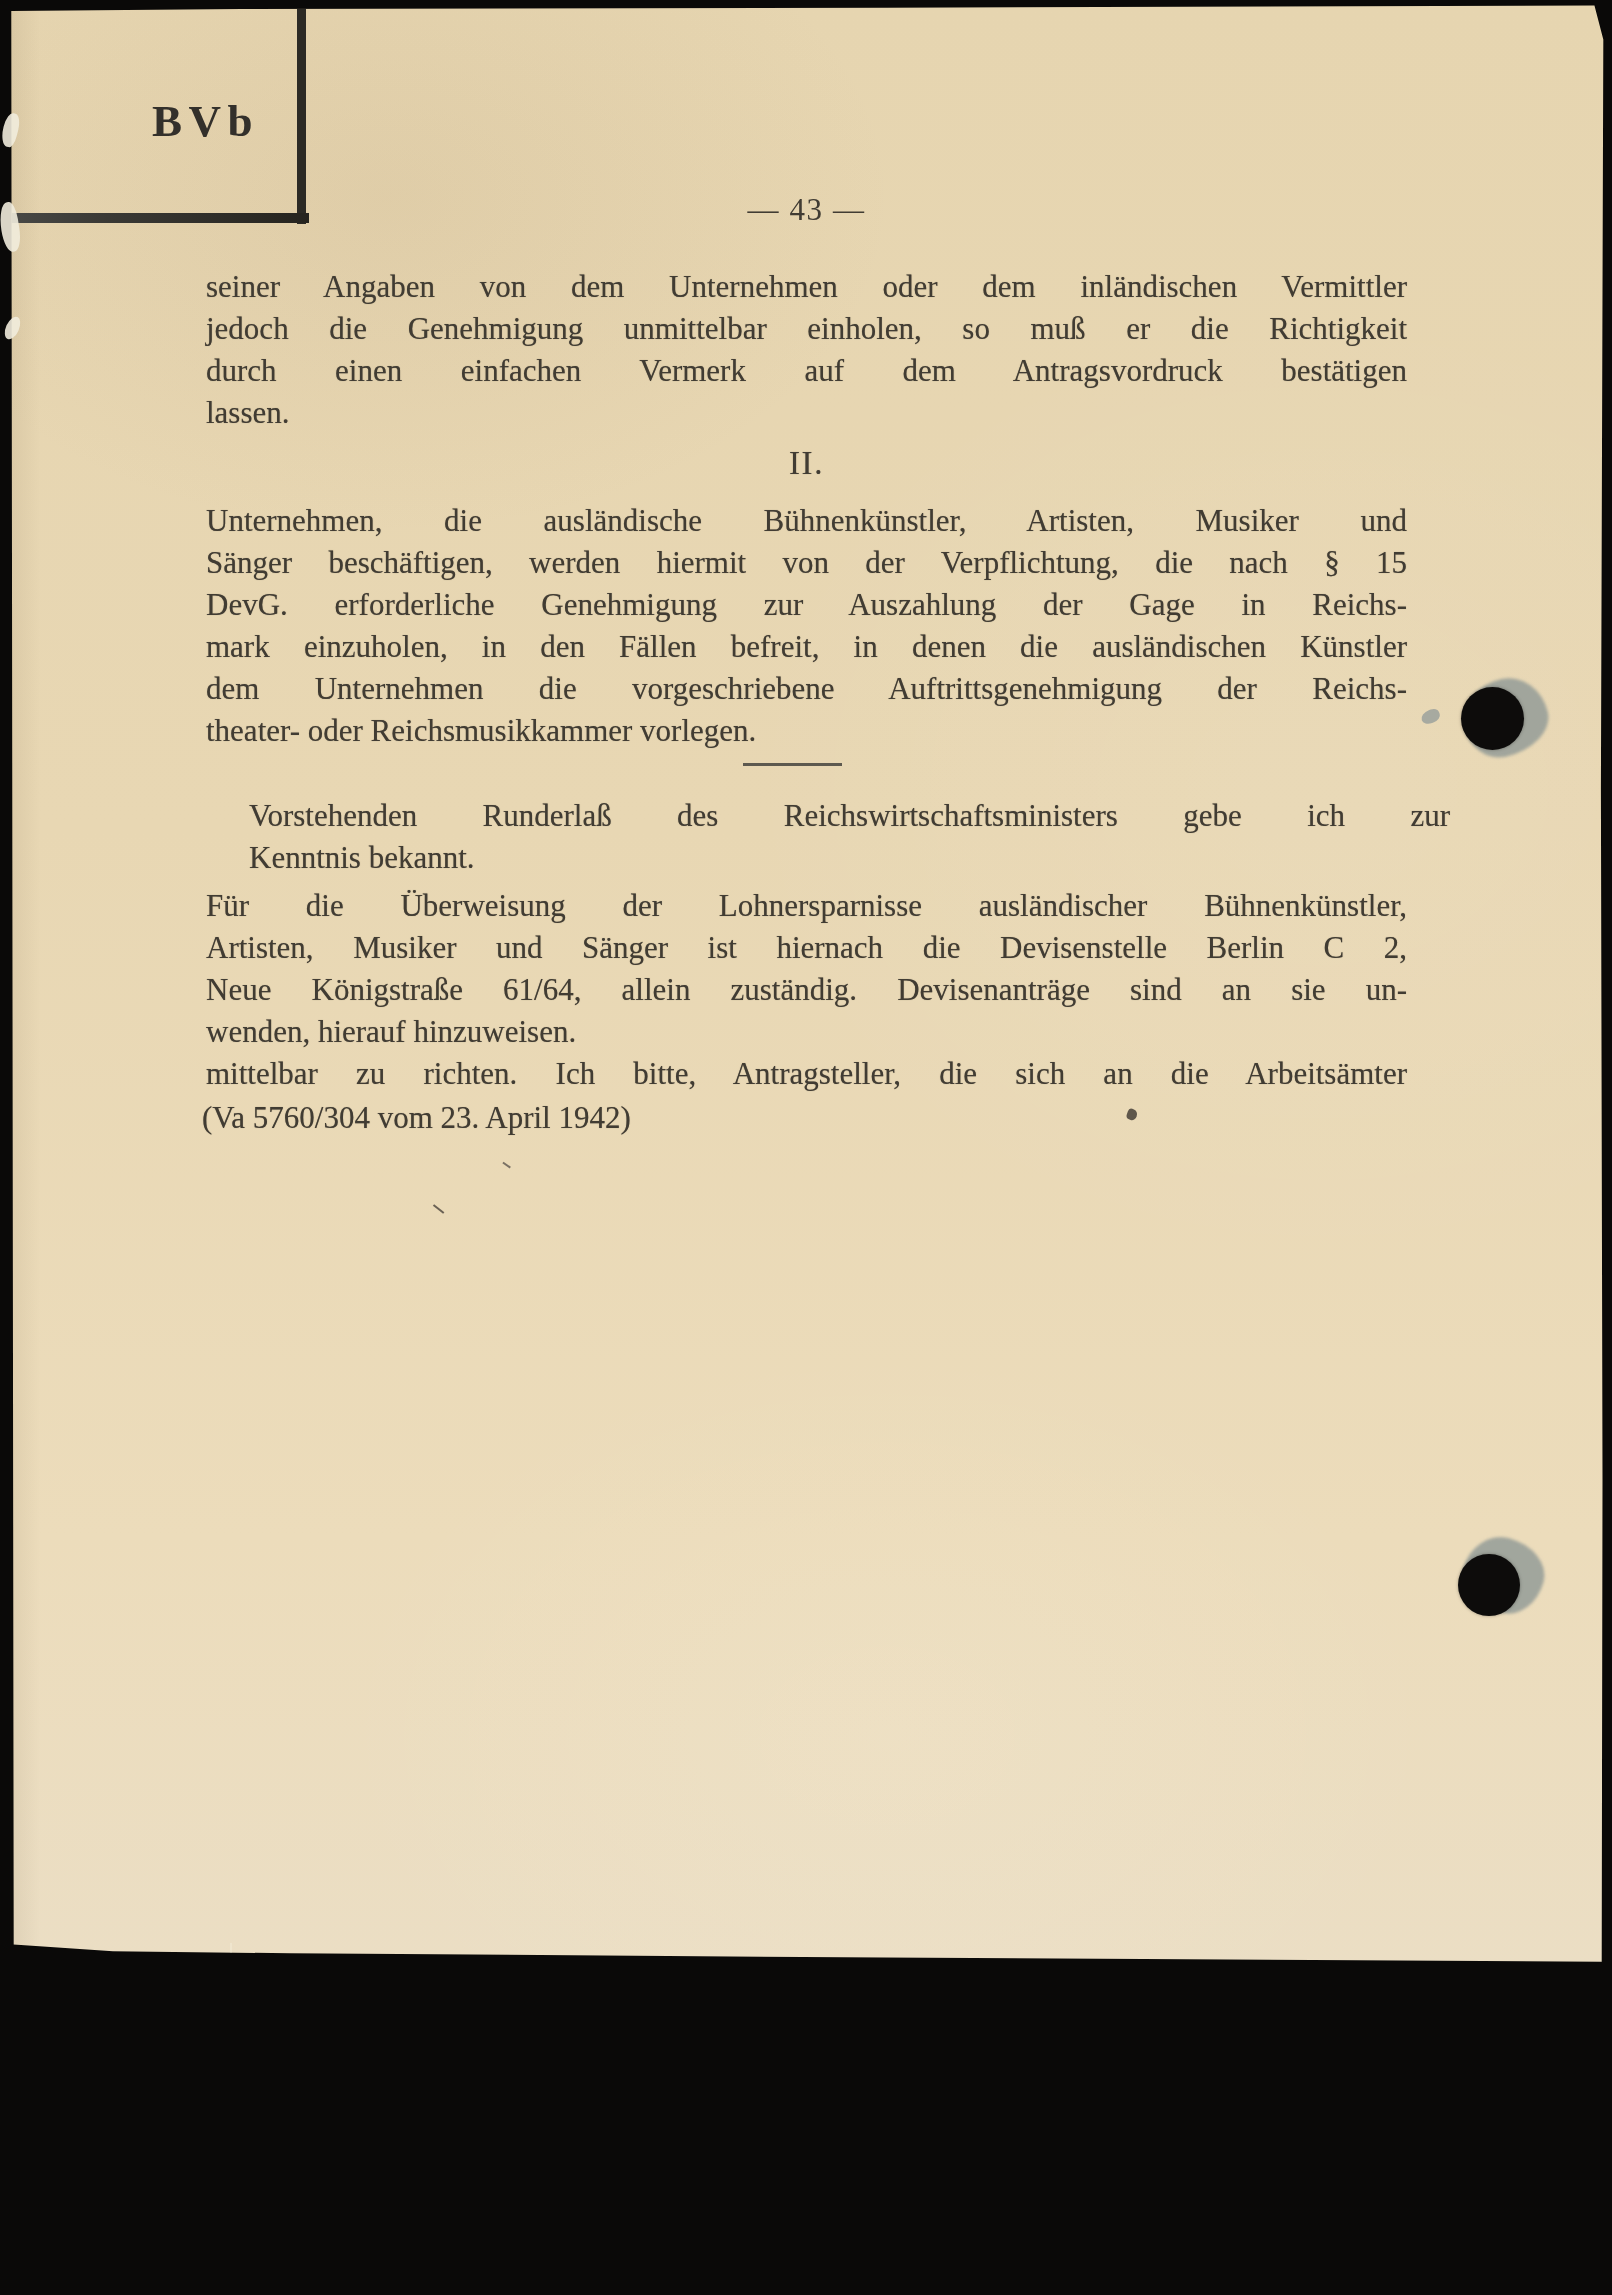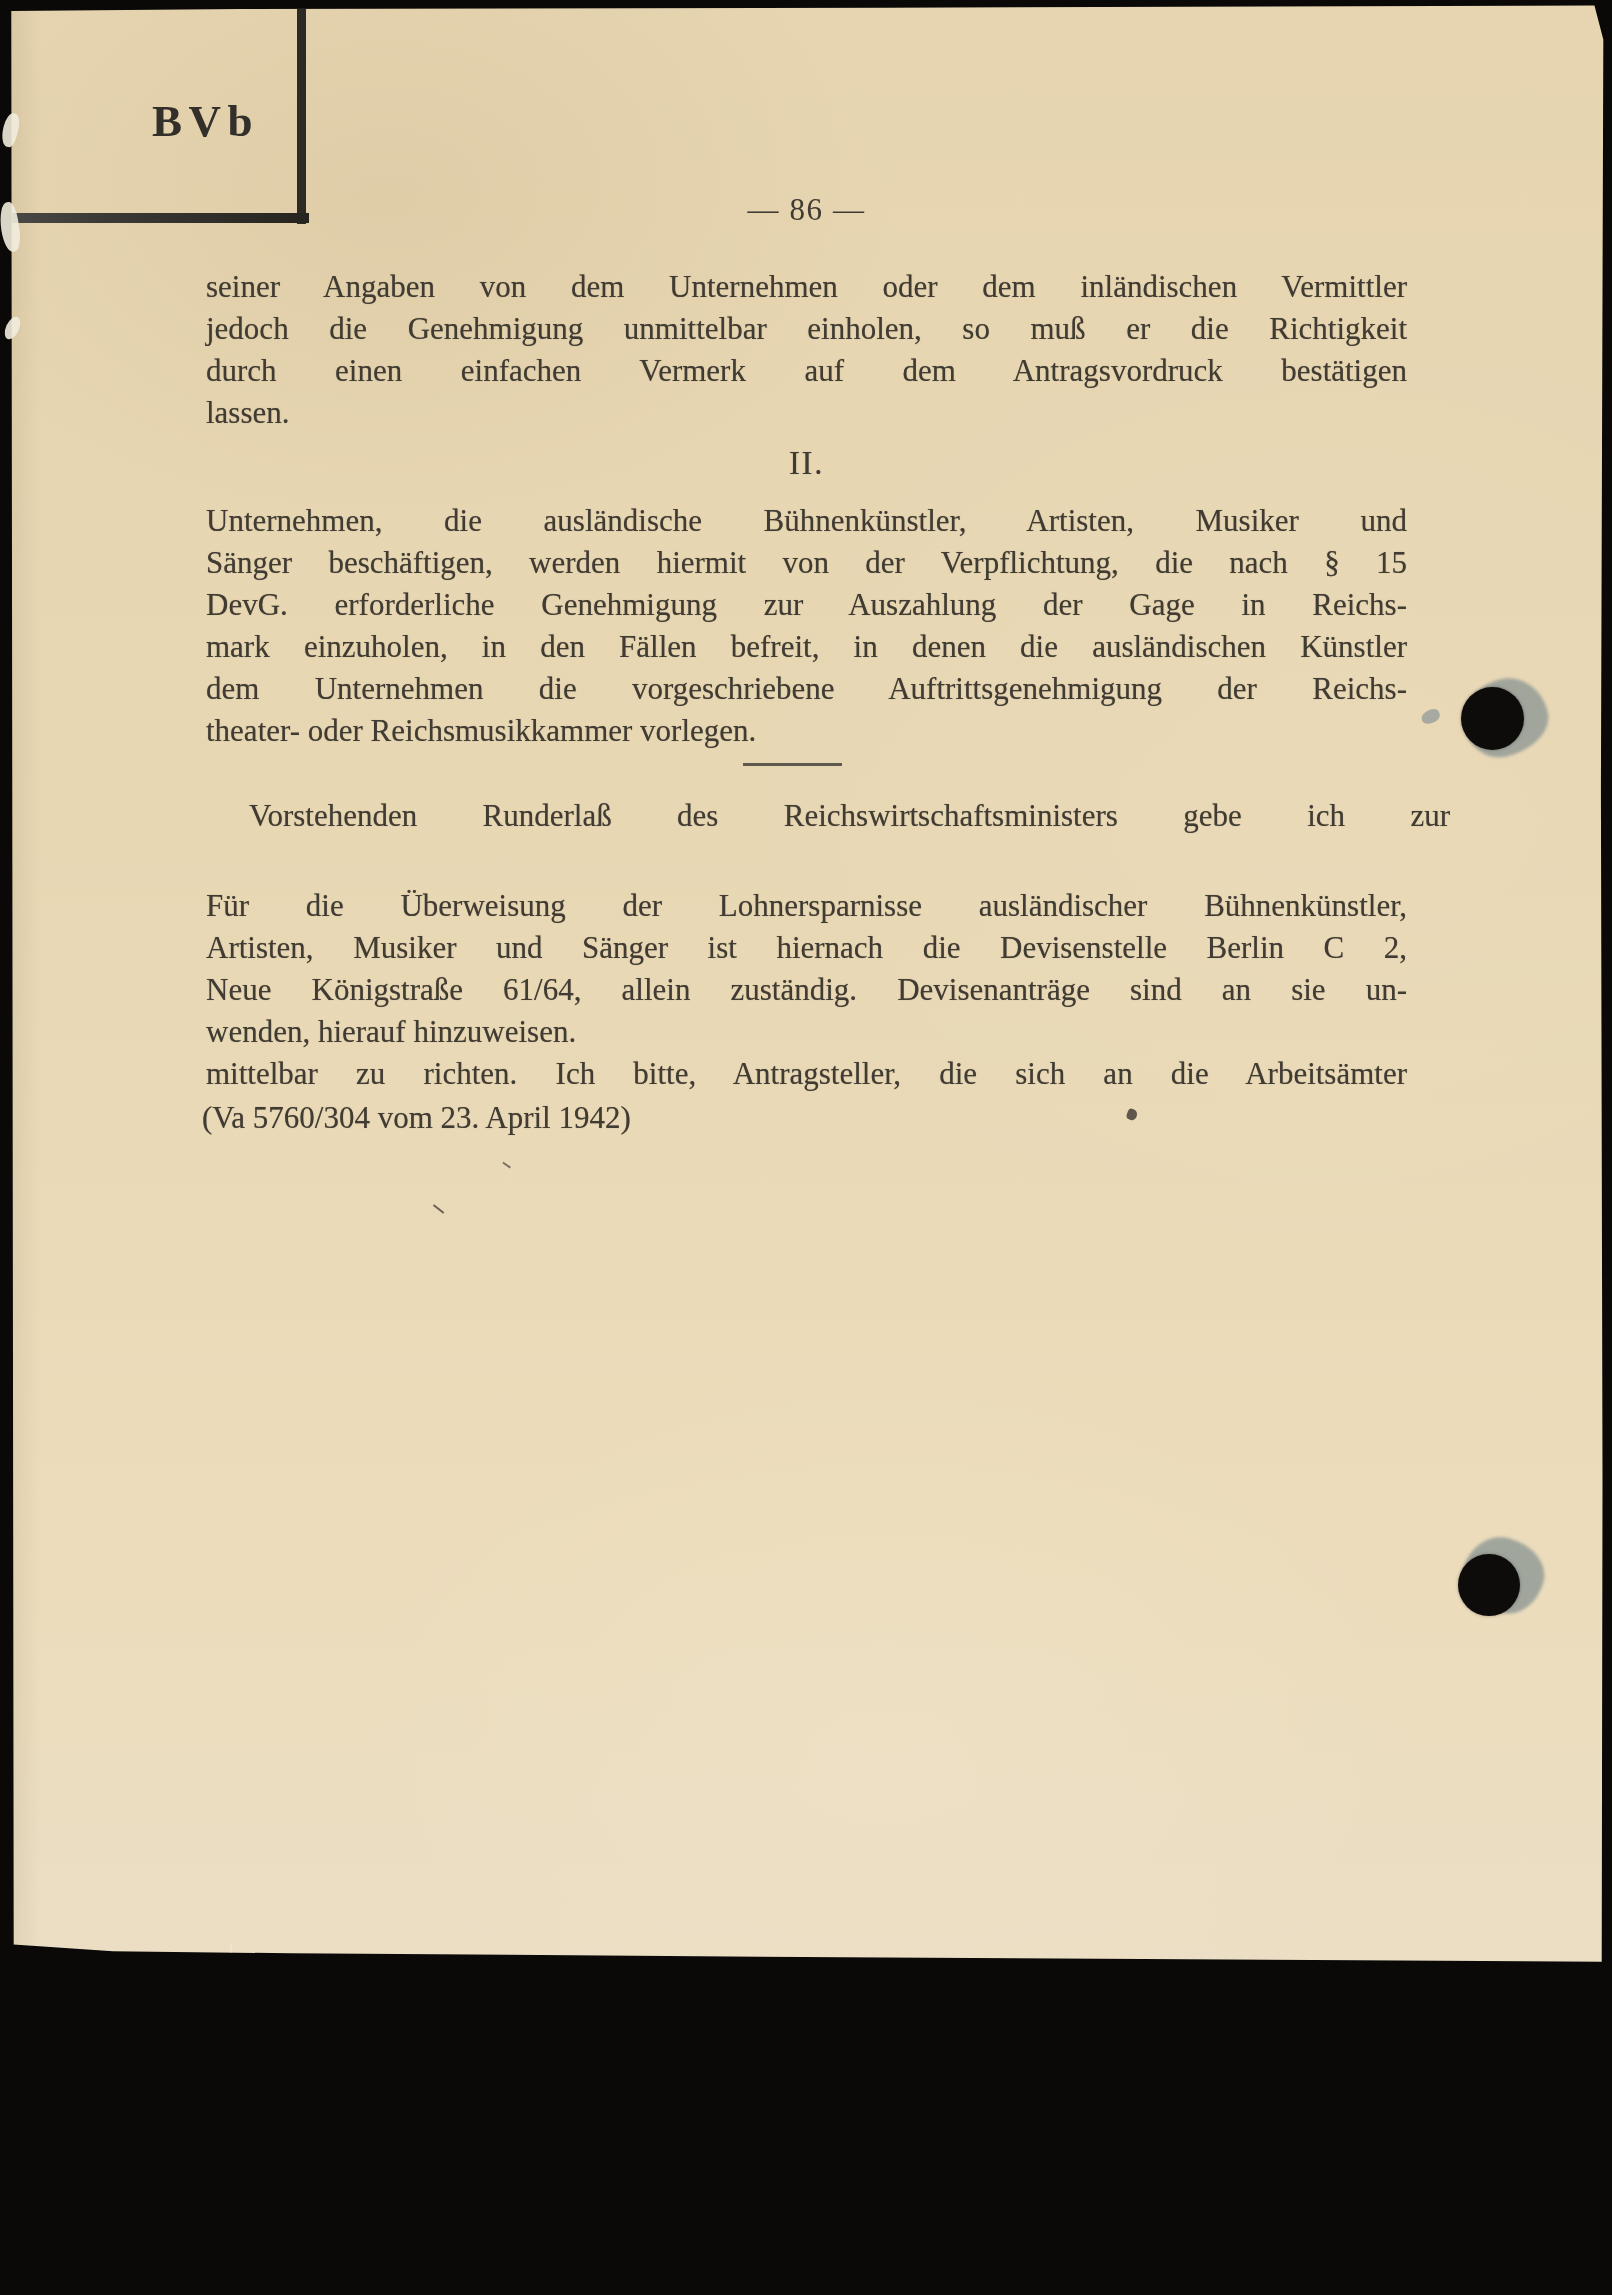--- a/index.html
+++ b/index.html
@@ -77,21 +77,21 @@
 </head>
 <body>
 
 <div class="page">
   <div class="paper">
 
     <div class="frame-v"></div>
     <div class="frame-h"></div>
     <div class="section-label">BVb</div>
 
-    <div class="page-number">— 86 —</div>
+    <div class="page-number">— 43 —</div>
 
     <div class="para p1">
       <div class="tline">seiner Angaben von dem Unternehmen oder dem inländischen Vermittler</div>
       <div class="tline">jedoch die Genehmigung unmittelbar einholen, so muß er die Richtigkeit</div>
       <div class="tline">durch einen einfachen Vermerk auf dem Antragsvordruck bestätigen</div>
       <div class="tline last">lassen.</div>
     </div>
 
     <div class="heading">II.</div>
 
@@ -101,20 +101,21 @@
       <div class="tline">DevG. erforderliche Genehmigung zur Auszahlung der Gage in Reichs-</div>
       <div class="tline">mark einzuholen, in den Fällen befreit, in denen die ausländischen Künstler</div>
       <div class="tline">dem Unternehmen die vorgeschriebene Auftrittsgenehmigung der Reichs-</div>
       <div class="tline last">theater- oder Reichsmusikkammer vorlegen.</div>
     </div>
 
     <div class="divider"></div>
 
     <div class="para p3">
       <div class="tline">Vorstehenden Runderlaß des Reichswirtschaftsministers gebe ich zur</div>
+      <div class="tline last">Kenntnis bekannt.</div>
     </div>
 
     <div class="para p4">
       <div class="tline">Für die Überweisung der Lohnersparnisse ausländischer Bühnenkünstler,</div>
       <div class="tline">Artisten, Musiker und Sänger ist hiernach die Devisenstelle Berlin C 2,</div>
       <div class="tline">Neue Königstraße 61/64, allein zuständig. Devisenanträge sind an sie un-</div>
       <div class="tline last">wenden, hierauf hinzuweisen.</div>
       <div class="tline">mittelbar zu richten. Ich bitte, Antragsteller, die sich an die Arbeitsämter</div>
     </div>
 

